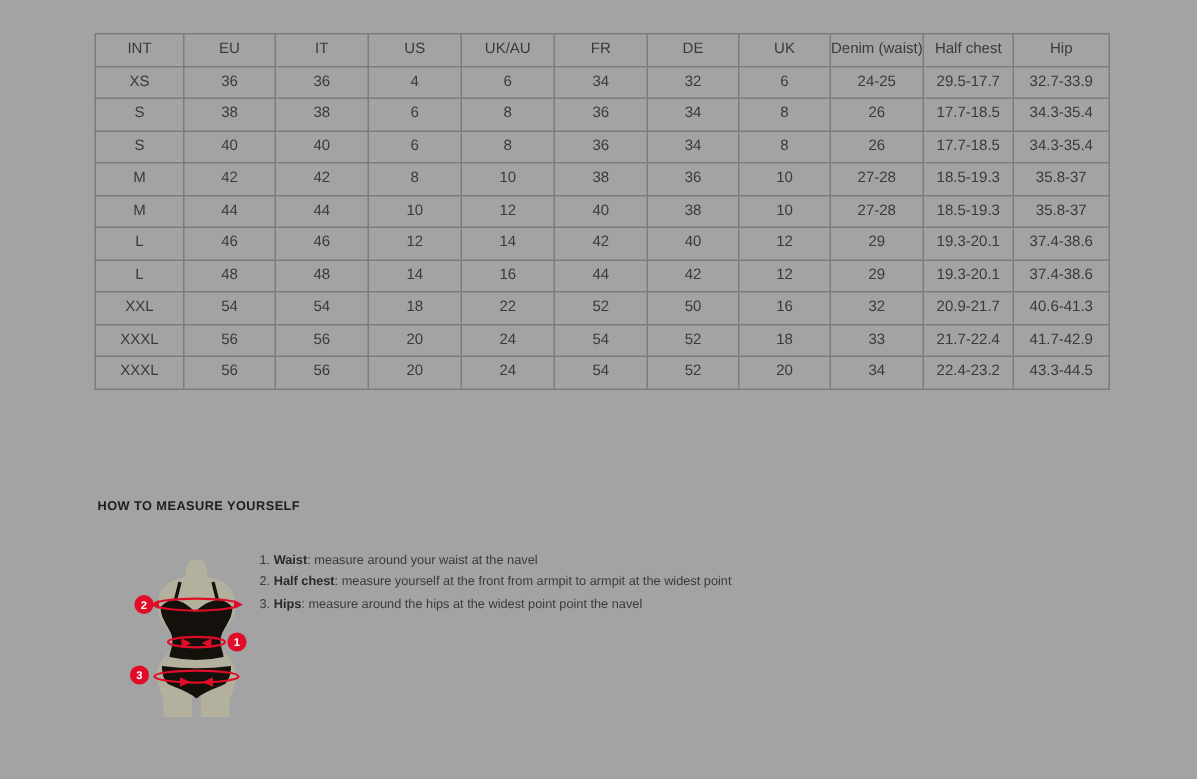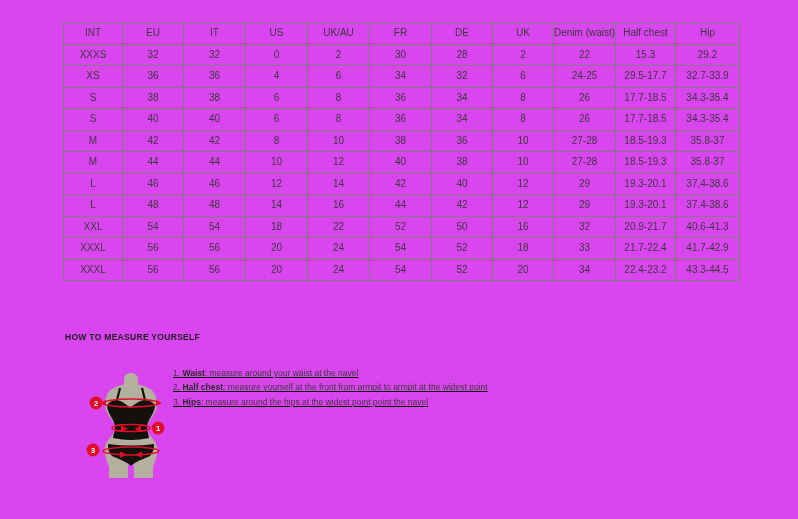--- a/index.html
+++ b/index.html
@@ -1,41 +1,41 @@
 <!DOCTYPE html>
 <html><head>
 <meta charset="utf-8">
 <style>
   html,body{margin:0;padding:0;}
   body{
     width:798px;height:519px;background:#ffffff;position:relative;
     font-family:"Liberation Sans", sans-serif;overflow:hidden;
   }
-  .canvas{position:absolute;inset:0;background:#d946ef;padding-left:39px;}
+  .canvas{position:absolute;inset:0;background:#a3a3a3;padding-left:39px;}
 
   
   .size-table{
     position:absolute;left:63px;top:22px;width:676px;
     border-collapse:collapse;table-layout:fixed;
   }
   .size-table th,.size-table td{
     border:1px solid #7d7d7d;
     font-size:10px;font-weight:400;color:#3a3a39;
     text-align:center;vertical-align:middle;
     height:20.5px;padding:0;line-height:1;
     white-space:nowrap;overflow:hidden;
   }
 
   
   .measure-title{
     position:absolute;left:65px;top:332px;
     font-size:8.5px;font-weight:700;letter-spacing:.3px;color:#1d1d1b;
   }
   .steps{
-    position:absolute;left:173px;top:369px;margin:0;padding:0;list-style:none;text-decoration:underline;
+    position:absolute;left:173px;top:369px;margin:0;padding:0;list-style:none;
   }
   .steps li{
     font-size:8.5px;color:#3a3a39;margin-bottom:5.5px;line-height:1.05;
   }
   .steps li b{color:#2a2a29;}
 
   .figure{
     position:absolute;left:81px;top:370px;width:100px;height:112px;
   }
   .badge-num{
@@ -72,33 +72,20 @@
           <th>FR</th>
           <th>DE</th>
           <th>UK</th>
           <th>Denim (waist)</th>
           <th>Half chest</th>
           <th>Hip</th>
         </tr>
     </thead>
     <tbody>
         <tr>
-          <td>XXXS</td>
-          <td>32</td>
-          <td>32</td>
-          <td>0</td>
-          <td>2</td>
-          <td>30</td>
-          <td>28</td>
-          <td>2</td>
-          <td>22</td>
-          <td>15.3</td>
-          <td>29.2</td>
-        </tr>
-        <tr>
           <td>XS</td>
           <td>36</td>
           <td>36</td>
           <td>4</td>
           <td>6</td>
           <td>34</td>
           <td>32</td>
           <td>6</td>
           <td>24-25</td>
           <td>29.5-17.7</td>

